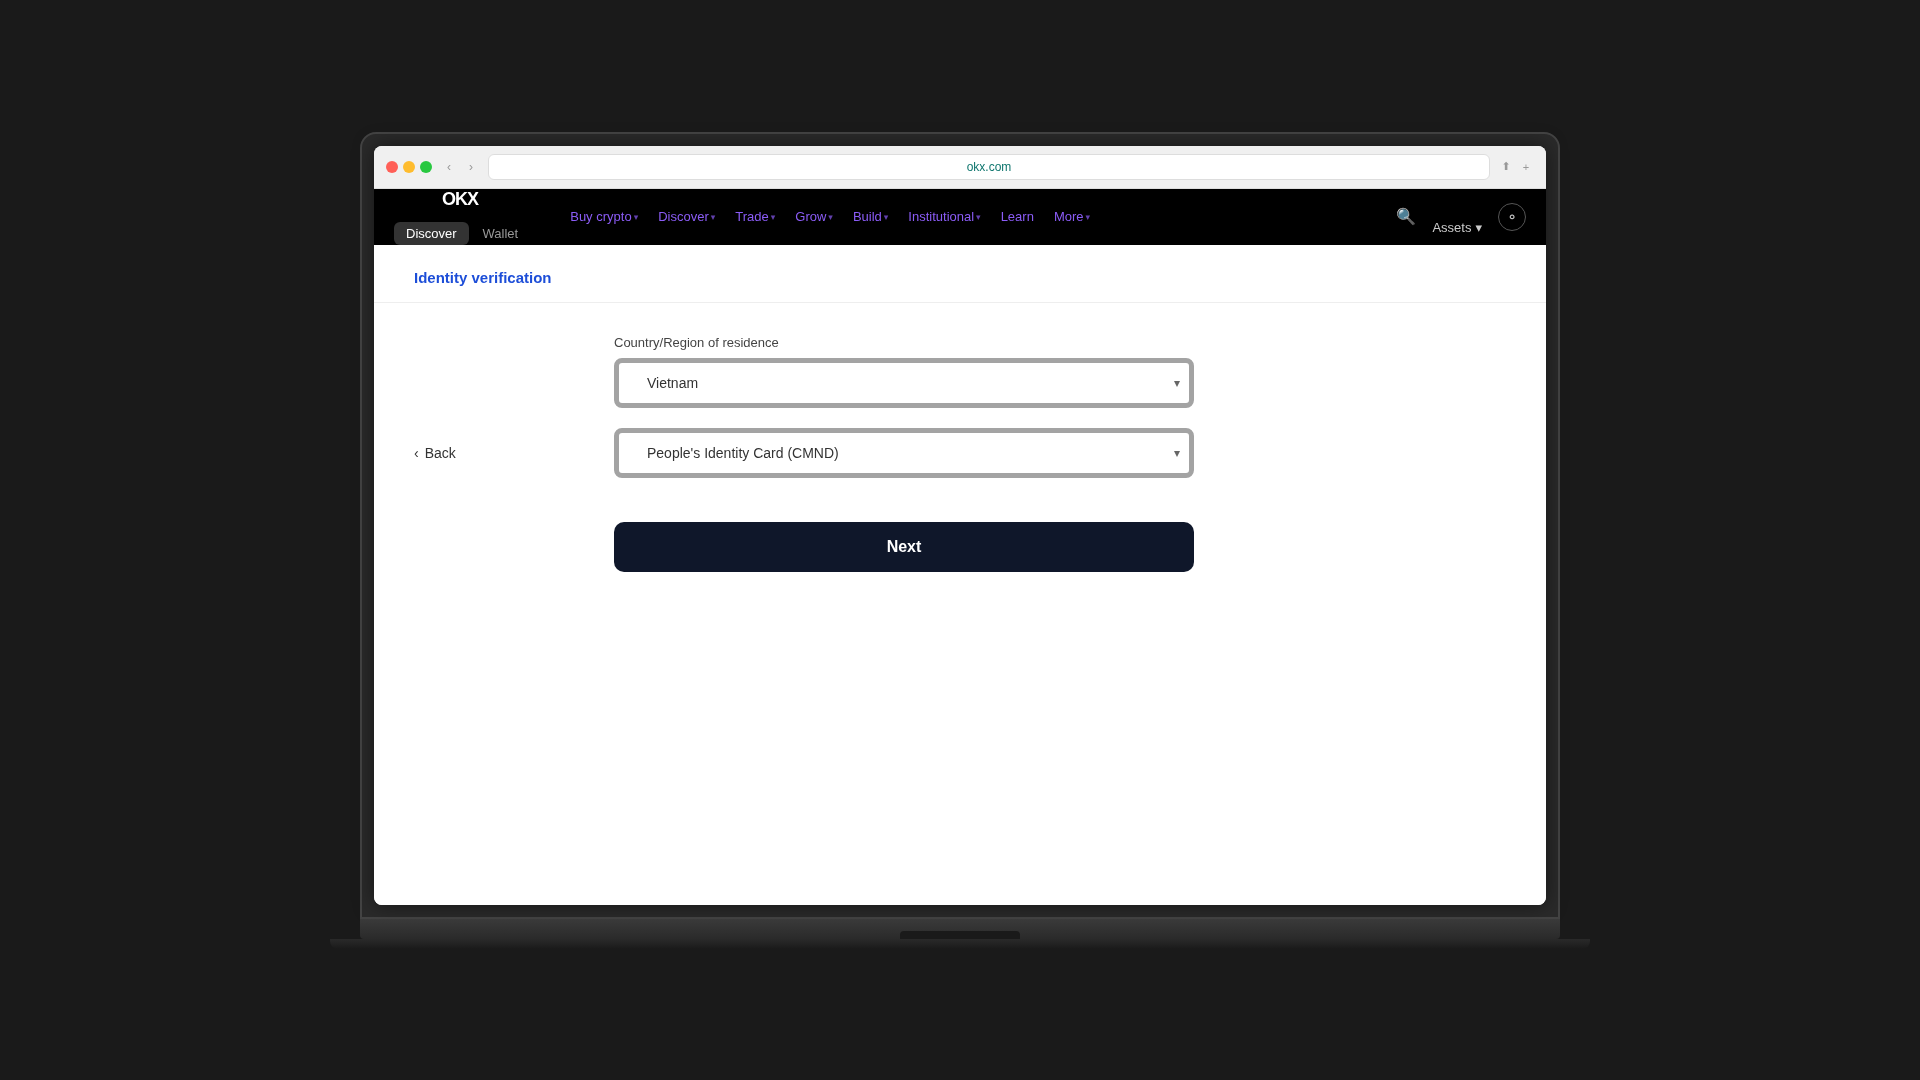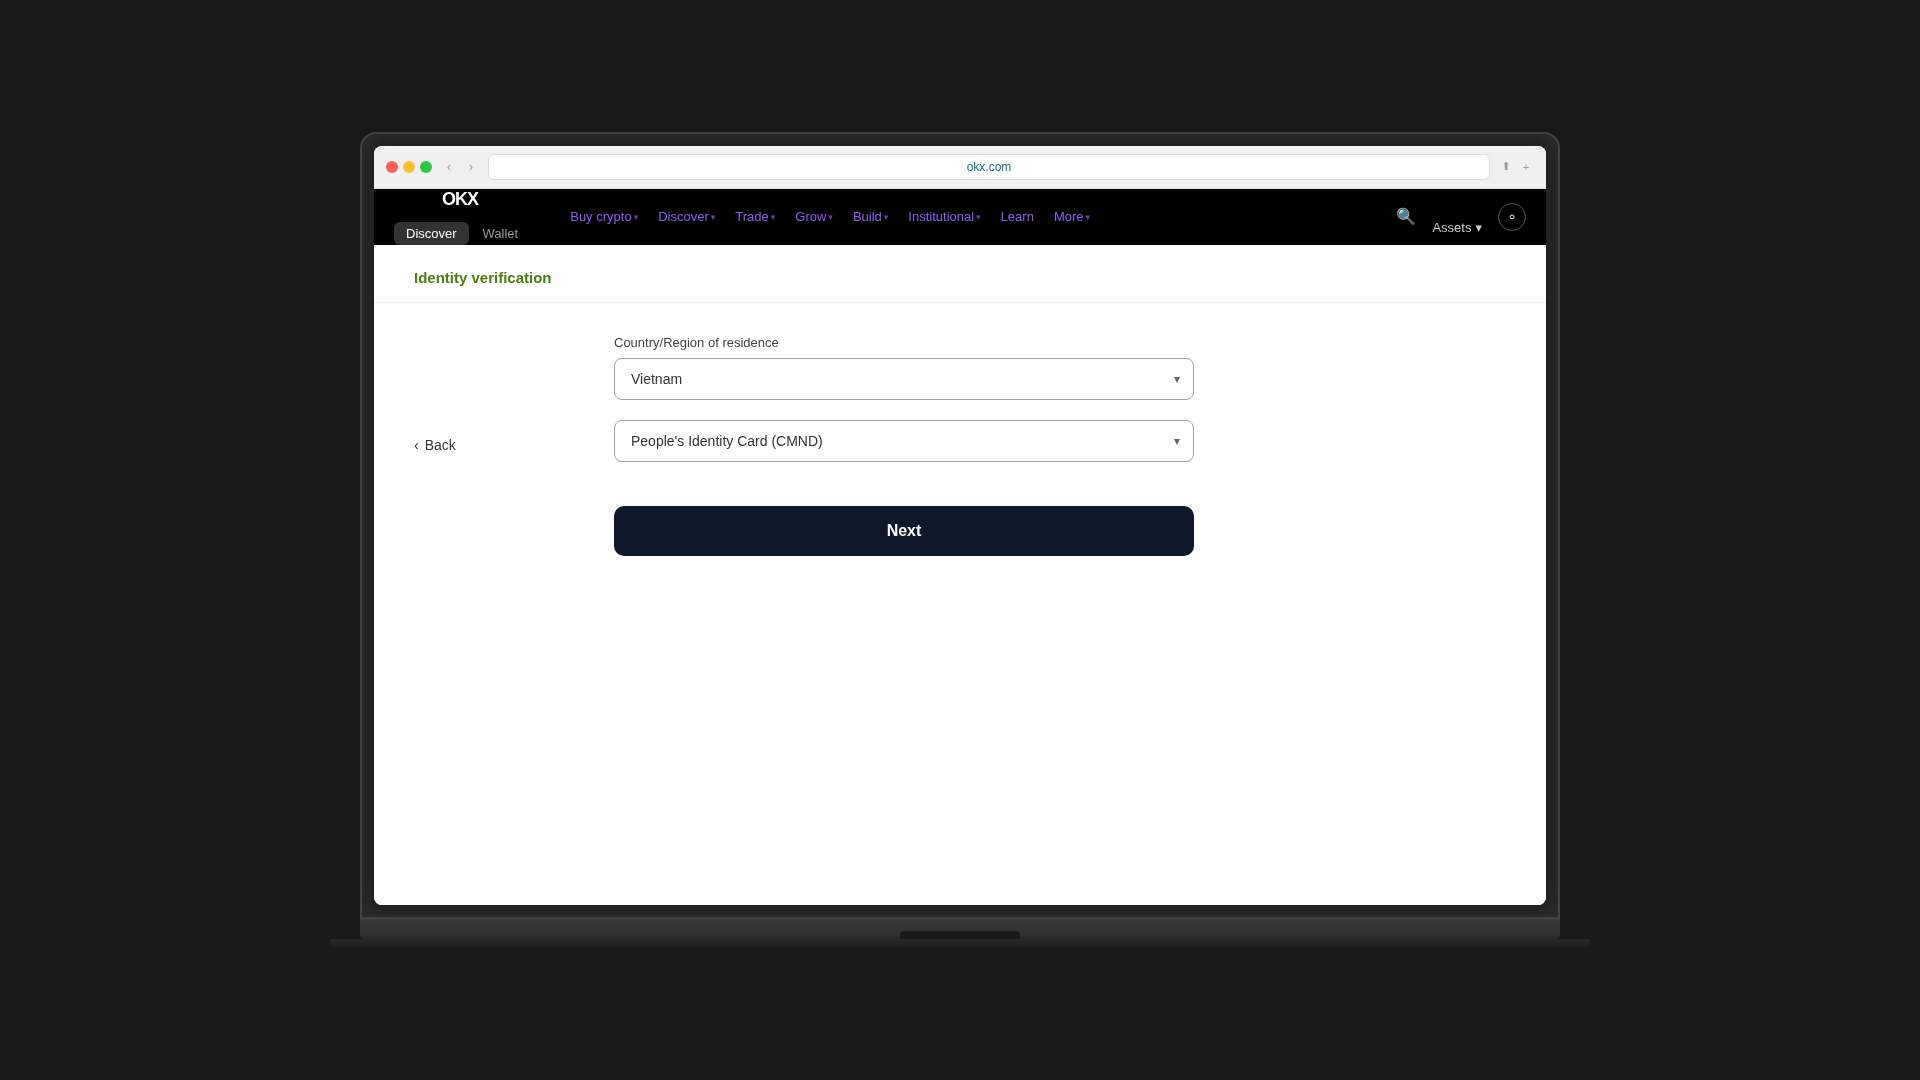--- a/index.html
+++ b/index.html
@@ -213,21 +213,21 @@
     
     .page-content {
       background: #fff;
       min-height: 660px;
       padding: 24px 40px;
     }
 
     .page-title {
       font-size: 15px;
       font-weight: 600;
-      color: #4d7c0f;
+      color: #1d4ed8;
       margin-bottom: 16px;
     }
 
     .divider {
       height: 1px;
       background: #eee;
       margin: 0 -40px 0 -40px;
     }
 
     .content-area {
@@ -275,22 +275,22 @@
       font-weight: 400;
     }
 
     .select-wrapper {
       position: relative;
       width: 100%;
     }
 
     .select-wrapper select {
       width: 100%;
-      padding: 12px 16px;
-      border: 1px solid #a3a3a3;
+      padding: 12px 28px;
+      border: 5px solid #a3a3a3;
       border-radius: 8px;
       font-size: 14px;
       color: #333;
       background: #fff;
       appearance: none;
       cursor: pointer;
       outline: none;
     }
 
     .select-chevron {

